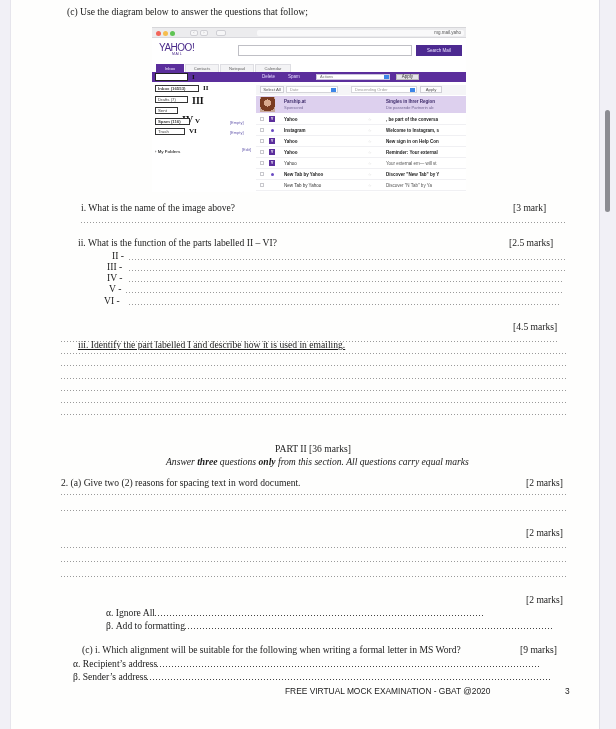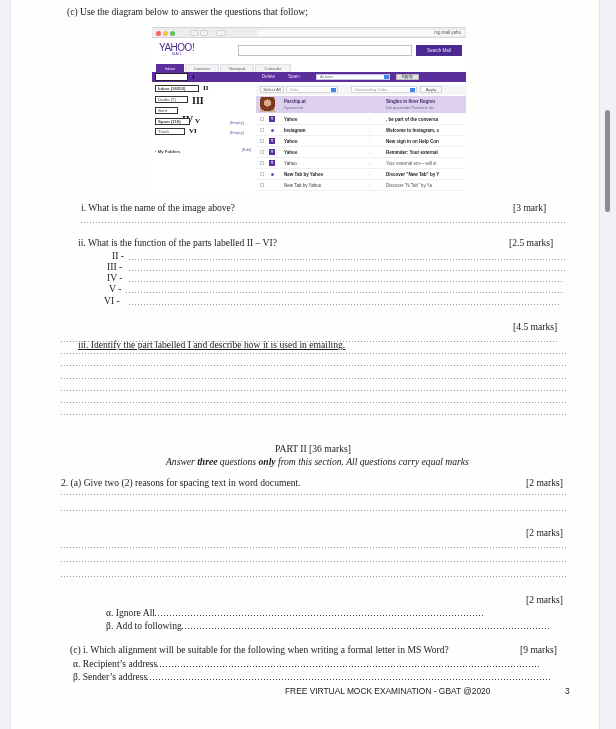--- a/index.html
+++ b/index.html
@@ -251,23 +251,23 @@
   <div class="dots" style="left:50px;top:494px;width:505px;"></div>
   <div class="dots" style="left:50px;top:510px;width:505px;"></div>
 
   <div class="marks" style="left:515px;top:528px;">[2 marks]</div>
   <div class="dots" style="left:50px;top:547px;width:505px;"></div>
   <div class="dots" style="left:50px;top:561px;width:505px;"></div>
   <div class="dots" style="left:50px;top:576px;width:505px;"></div>
 
   <div class="marks" style="left:515px;top:595px;">[2 marks]</div>
   <div class="t" style="left:95px;top:608px;"><span>α. Ignore All</span><span class="dotfill" style="width:328px;"></span></div>
-  <div class="t" style="left:95px;top:621px;"><span>β.  Add to following</span><span class="dotfill" style="width:368px;"></span></div>
-
-  <div class="t" style="left:36px;top:645px;padding-left:23px;">(c)  i. Which alignment will be suitable for the following when writing a formal letter in MS Word?</div>
+  <div class="t" style="left:95px;top:621px;"><span>β.  Add to formatting</span><span class="dotfill" style="width:368px;"></span></div>
+
+  <div class="t" style="left:48px;top:645px;padding-left:23px;">(c)  i. Which alignment will be suitable for the following when writing a formal letter in MS Word?</div>
   <div class="marks" style="left:509px;top:645px;">[9 marks]</div>
   <div class="t" style="left:62px;top:659px;"><span>α. Recipient’s address</span><span class="dotfill" style="width:383px;"></span></div>
   <div class="t" style="left:62px;top:672px;"><span>β. Sender’s address</span><span class="dotfill" style="width:403px;"></span></div>
 
   <div class="footer" style="left:274px;top:686px;">FREE VIRTUAL MOCK EXAMINATION  - GBAT @2020</div>
   <div class="footer" style="left:554px;top:686px;">3</div>
 </div>
 
 <div class="scroll-track"></div>
 <div class="scroll-thumb"></div>

